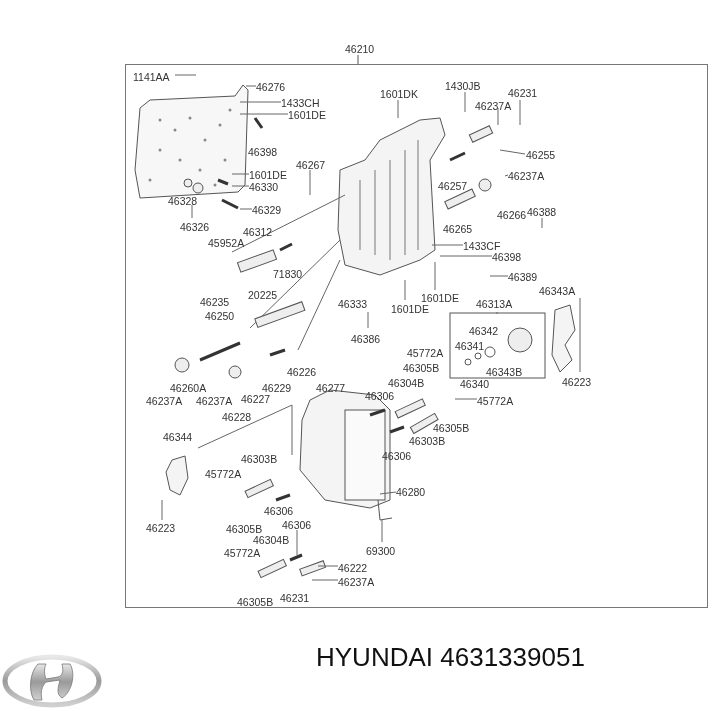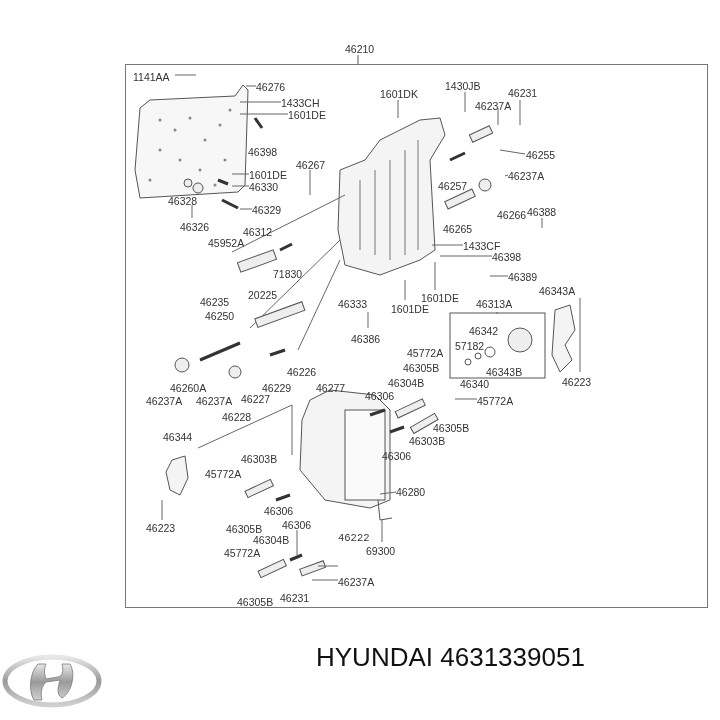--- a/index.html
+++ b/index.html
@@ -169,21 +169,21 @@
     <div class="lbl" style="left: 508px; top: 271px;">46389</div>
     <div class="lbl" style="left: 200px; top: 296px;">46235</div>
     <div class="lbl" style="left: 248px; top: 289px;">20225</div>
     <div class="lbl" style="left: 338px; top: 298px;">46333</div>
     <div class="lbl" style="left: 421px; top: 292px;">1601DE</div>
     <div class="lbl" style="left: 391px; top: 303px;">1601DE</div>
     <div class="lbl" style="left: 476px; top: 298px;">46313A</div>
     <div class="lbl" style="left: 539px; top: 285px; text-align: center;">46343A</div>
     <div class="lbl" style="left: 205px; top: 310px;">46250</div>
     <div class="lbl" style="left: 469px; top: 325px;">46342</div>
-    <div class="lbl" style="left: 455px; top: 340px;">57182</div>
+    <div class="lbl" style="left: 455px; top: 340px;">46341</div>
     <div class="lbl" style="left: 351px; top: 333px;">46386</div>
     <div class="lbl" style="left: 407px; top: 347px;">45772A</div>
     <div class="lbl" style="left: 287px; top: 366px;">46226</div>
     <div class="lbl" style="left: 486px; top: 366px;">46343B</div>
     <div class="lbl" style="left: 403px; top: 362px;">46305B</div>
     <div class="lbl" style="left: 460px; top: 378px;">46340</div>
     <div class="lbl" style="left: 562px; top: 376px;">46223</div>
     <div class="lbl" style="left: 170px; top: 382px;">46260A</div>
     <div class="lbl" style="left: 262px; top: 382px;">46229</div>
     <div class="lbl" style="left: 316px; top: 382px;">46277</div>
@@ -201,21 +201,21 @@
     <div class="lbl" style="left: 241px; top: 453px;">46303B</div>
     <div class="lbl" style="left: 205px; top: 468px;">45772A</div>
     <div class="lbl" style="left: 396px; top: 486px;">46280</div>
     <div class="lbl" style="left: 264px; top: 505px;">46306</div>
     <div class="lbl" style="left: 146px; top: 522px;">46223</div>
     <div class="lbl" style="left: 226px; top: 523px;">46305B</div>
     <div class="lbl" style="left: 282px; top: 519px;">46306</div>
     <div class="lbl" style="left: 253px; top: 534px;">46304B</div>
     <div class="lbl" style="left: 366px; top: 545px;">69300</div>
     <div class="lbl" style="left: 224px; top: 547px;">45772A</div>
-    <div class="lbl" style="left: 338px; top: 532px; font-family: Liberation Mono, monospace;">46222</div>
+    <div class="lbl" style="left: 338px; top: 562px;">46222</div>
     <div class="lbl" style="left: 338px; top: 576px;">46237A</div>
     <div class="lbl" style="left: 237px; top: 596px;">46305B</div>
     <div class="lbl" style="left: 280px; top: 592px;">46231</div>
   </div>
 
 <div class="logo">
   <svg width="100" height="55" viewBox="0 0 100 55">
     <defs>
       <linearGradient id="chrome" x1="0" y1="0" x2="0" y2="1">
         <stop offset="0" stop-color="#e8e8e8"></stop>

